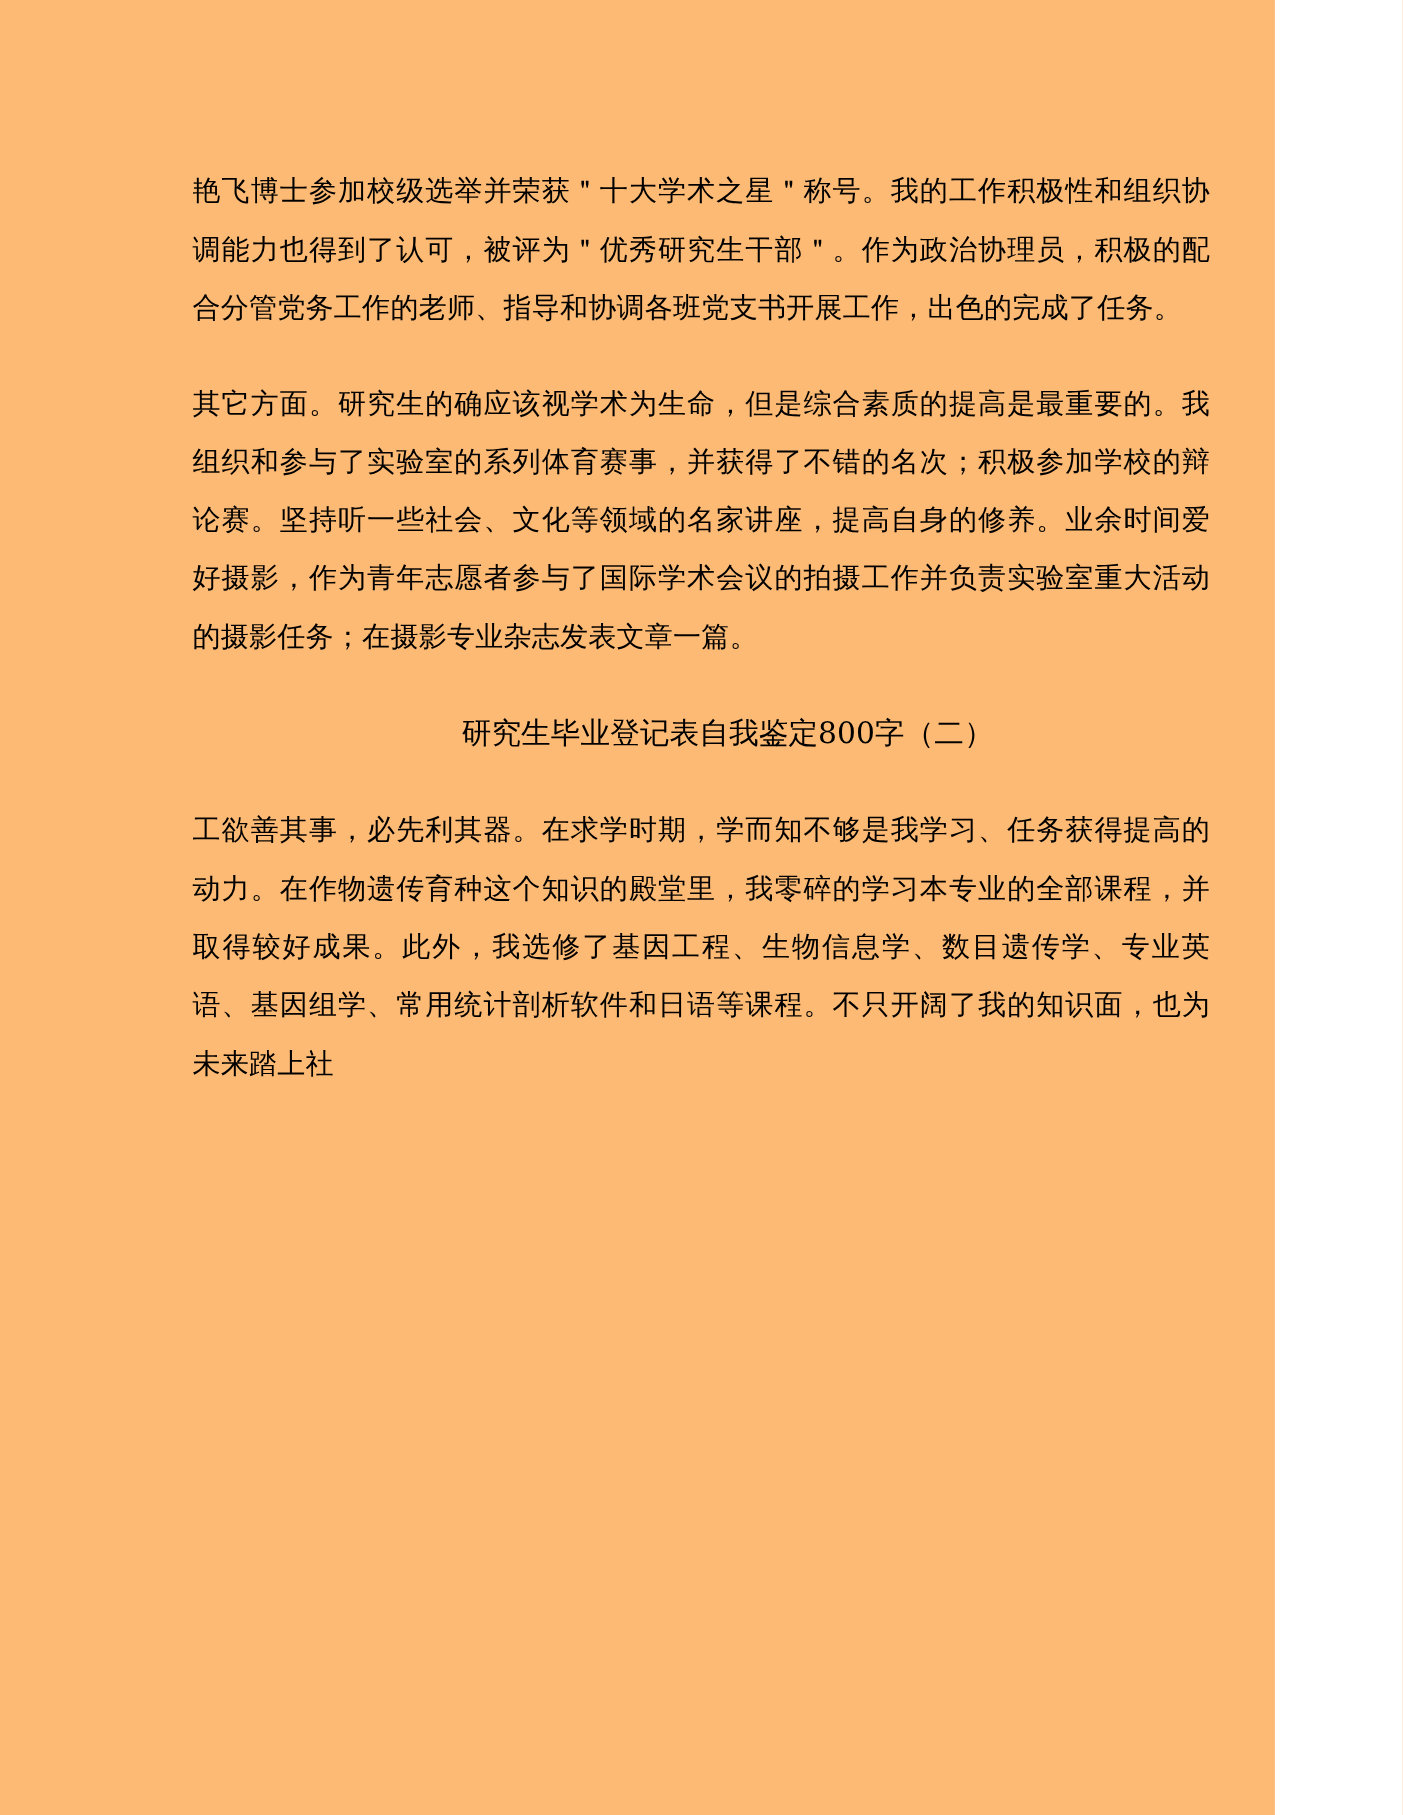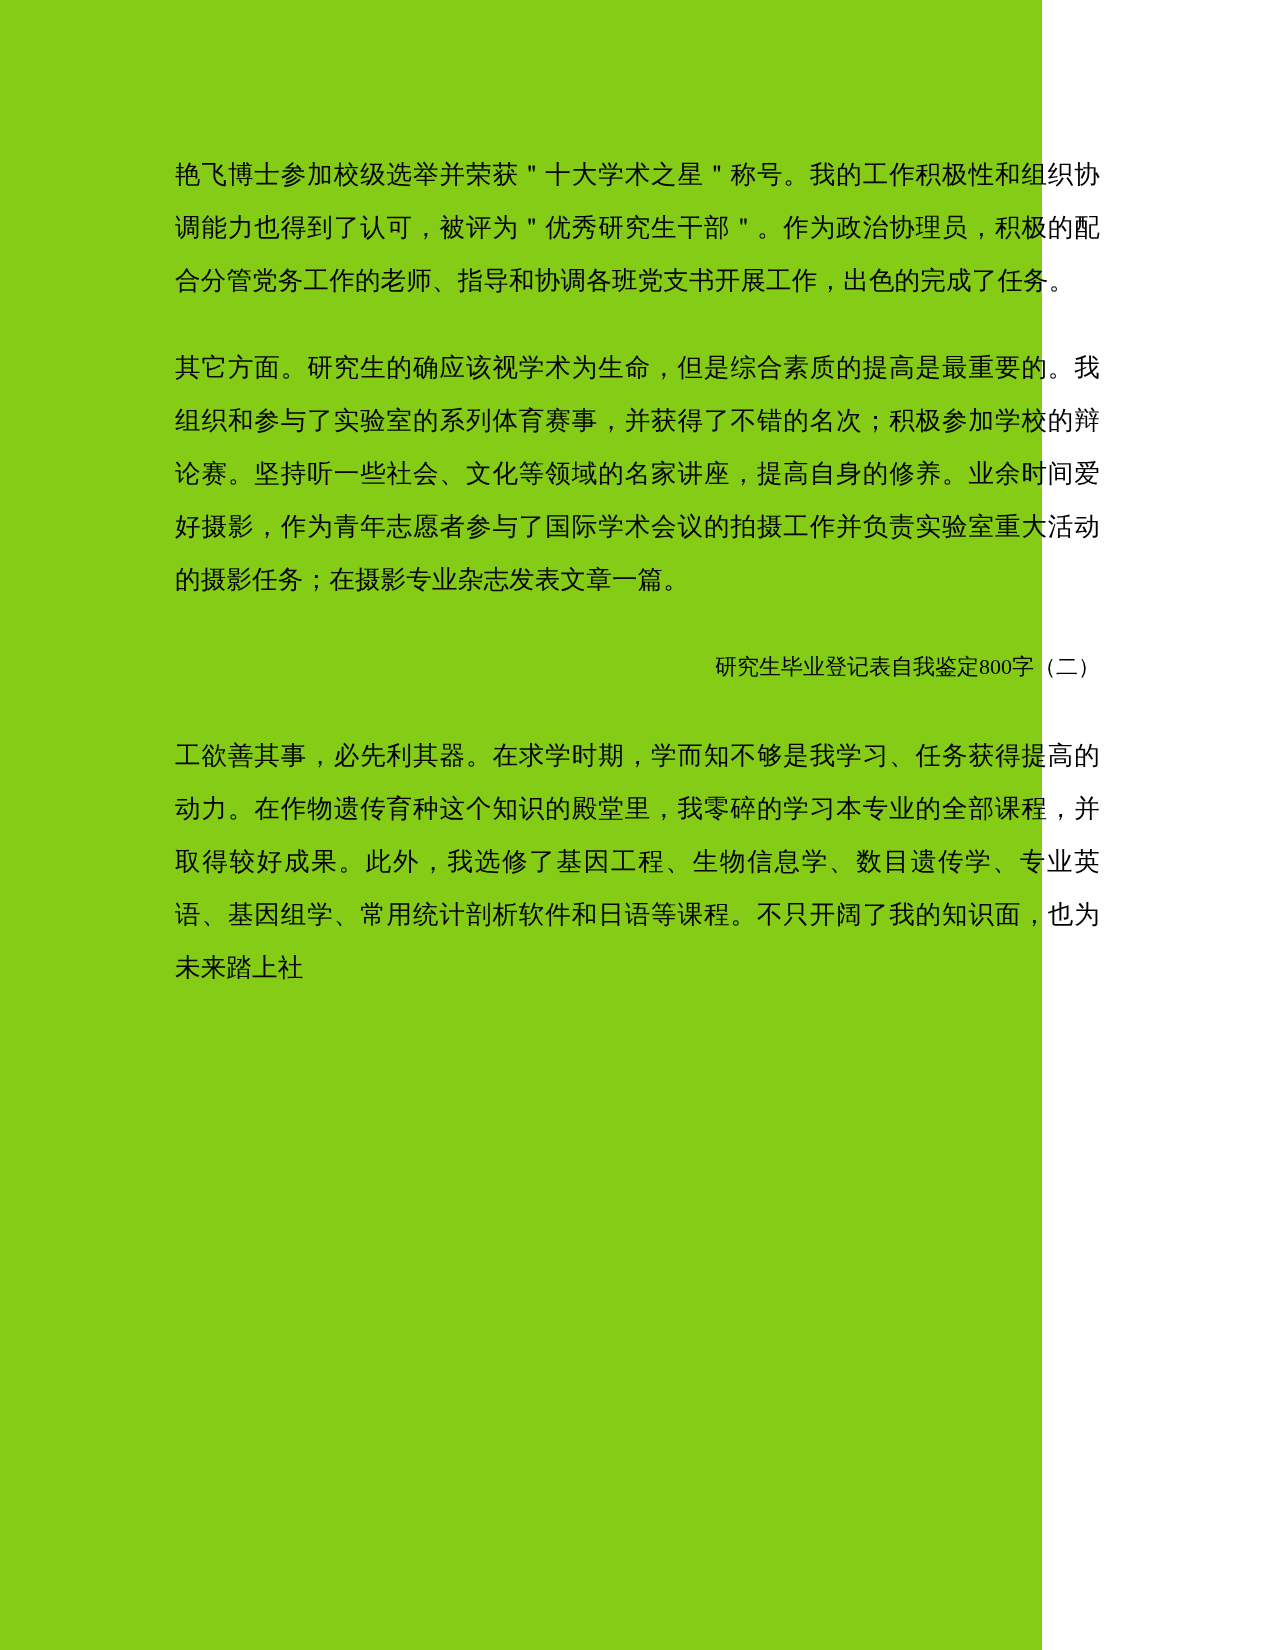--- a/index.html
+++ b/index.html
@@ -8,47 +8,46 @@
     background: #ffffff;
   }
   body {
     width: 1275px;
     height: 1650px;
     font-family: "DejaVu Serif", "Liberation Serif", serif;
     color: #000000;
   }
   .page {
     position: relative;
-    width: 1042px;
+    width: 1159px;
     height: 1650px;
     box-sizing: border-box;
     padding: 148px 118px 0 175px;
-    background: #84cc16;
+    background: #fdba74;
   }
   .doc-body {
     width: 925px;
   }
   p.para {
     margin: 0 0 34px 0;
     font-size: 25.5px;
     line-height: 53px;
     text-align: justify;
     text-justify: inter-ideograph;
     letter-spacing: 0.2px;
   }
   p.para:last-child {
     margin-bottom: 0;
   }
   p.heading {
     margin: 0 0 26px 0;
-    font-size: 22px;
+    font-size: 27px;
     line-height: 53px;
     text-indent: 48px;
-    text-align: right;
-    font-family: Liberation Serif, serif;
+    text-align: center;
   }
   .spacer-sm { height: 10px; }
 </style>
 </head>
 <body>
 
 <div class="page">
   <div class="doc-body">
     <p class="para">艳飞博士参加校级选举并荣获＂十大学术之星＂称号。我的工作积极性和组织协调能力也得到了认可，被评为＂优秀研究生干部＂。作为政治协理员，积极的配合分管党务工作的老师、指导和协调各班党支书开展工作，出色的完成了任务。</p>
     <p class="para">其它方面。研究生的确应该视学术为生命，但是综合素质的提高是最重要的。我组织和参与了实验室的系列体育赛事，并获得了不错的名次；积极参加学校的辩论赛。坚持听一些社会、文化等领域的名家讲座，提高自身的修养。业余时间爱好摄影，作为青年志愿者参与了国际学术会议的拍摄工作并负责实验室重大活动的摄影任务；在摄影专业杂志发表文章一篇。</p>

